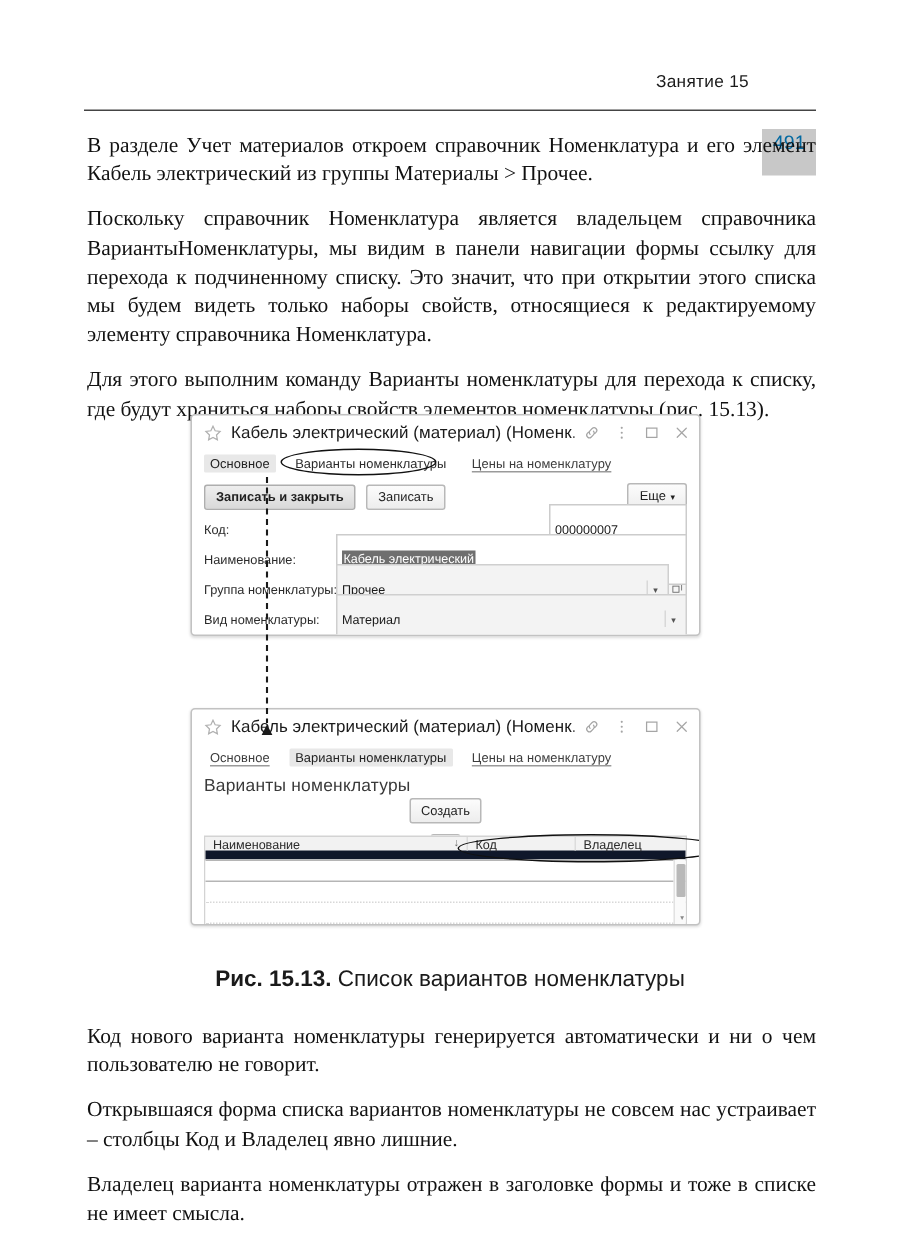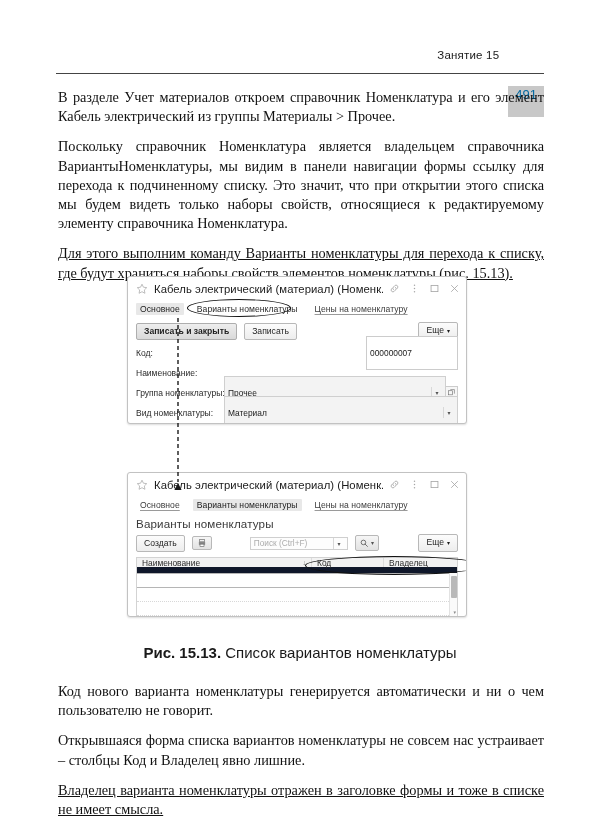--- a/index.html
+++ b/index.html
@@ -55,21 +55,21 @@
   }
   p.para {
     margin:0 0 11px 0;
     font-size:14.3px;
     line-height:19.2px;
     text-align:justify;
     text-justify:inter-word;
     hyphens:manual;
     color:#111;
   }
-  p.para:last-child { margin-bottom:0;text-decoration:underline; }
+  p.para:last-child { margin-bottom:0; }
 
   
   .figure-wrap {
     position:absolute;
     left:0; top:276px; width:600px; height:365px;
   }
 
   .win {
     position:absolute;
     background:#ffffff;
@@ -377,20 +377,23 @@
 
     <div class="formarea">
       <div class="frow">
         <span class="flabel">Код:</span>
         <span class="finput code">
             <span>000000007</span>
           </span>
       </div>
       <div class="frow">
         <span class="flabel">Наименование:</span>
+        <span class="finput wide">
+            <span class="sel-text">Кабель электрический</span>
+          </span>
       </div>
       <div class="frow">
         <span class="flabel">Группа номенклатуры:</span>
         <span class="finput wide grey">
           <span style="flex:1 1 auto;">Прочее</span>
           <span class="drop-arrow">▾</span>
         </span>
         <span class="ext-btn">
           <svg width="7" height="7" viewBox="0 0 12 12">
             <rect x="1" y="3" width="7" height="7" fill="none" stroke="#666" stroke-width="1"></rect>
@@ -434,21 +437,21 @@
     </div>
 
     <div class="navrow">
       <span class="navlink">Основное</span>
       <span class="navlink current">Варианты номенклатуры</span>
       <span class="navlink">Цены на номенклатуру</span>
     </div>
 
     <div class="listtitle">Варианты номенклатуры</div>
 
-    <div class="toolbar" style="margin-top:0;">
+    <div class="toolbar" style="margin-top:0;flex-direction:column;">
       <span class="btn">Создать</span>
       <span class="btn icon-btn">
         <svg width="8" height="8" viewBox="0 0 14 14">
           <rect x="3" y="1" width="8" height="4" fill="none" stroke="#555" stroke-width="1"></rect>
           <rect x="1.5" y="5" width="11" height="5" fill="#888"></rect>
           <rect x="3.5" y="9" width="7" height="4" fill="#fff" stroke="#555" stroke-width="1"></rect>
         </svg>
       </span>
       <span style="width:24px;"></span>
       <span class="searchfield">

